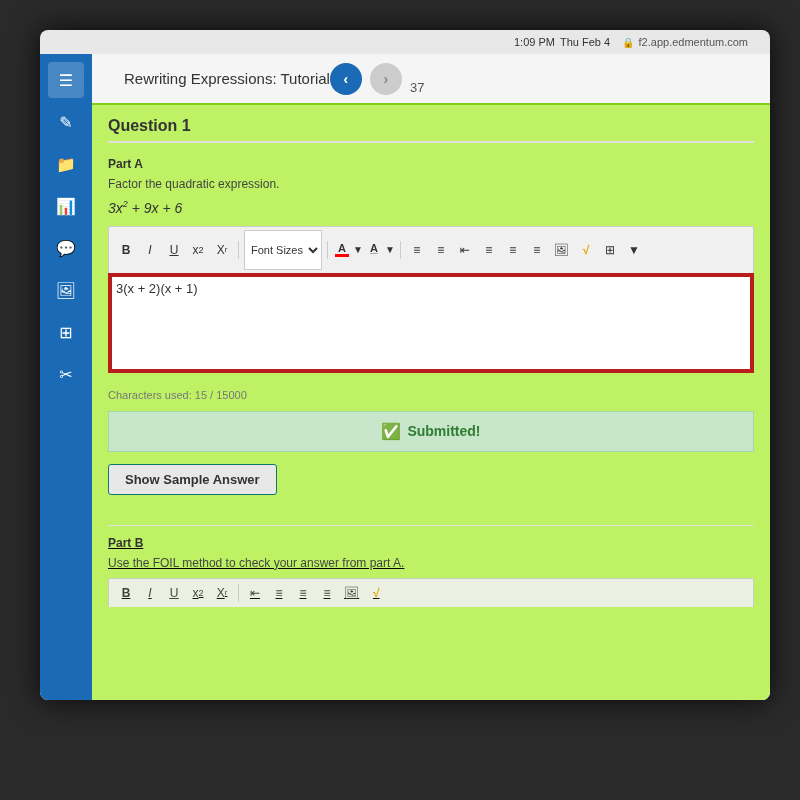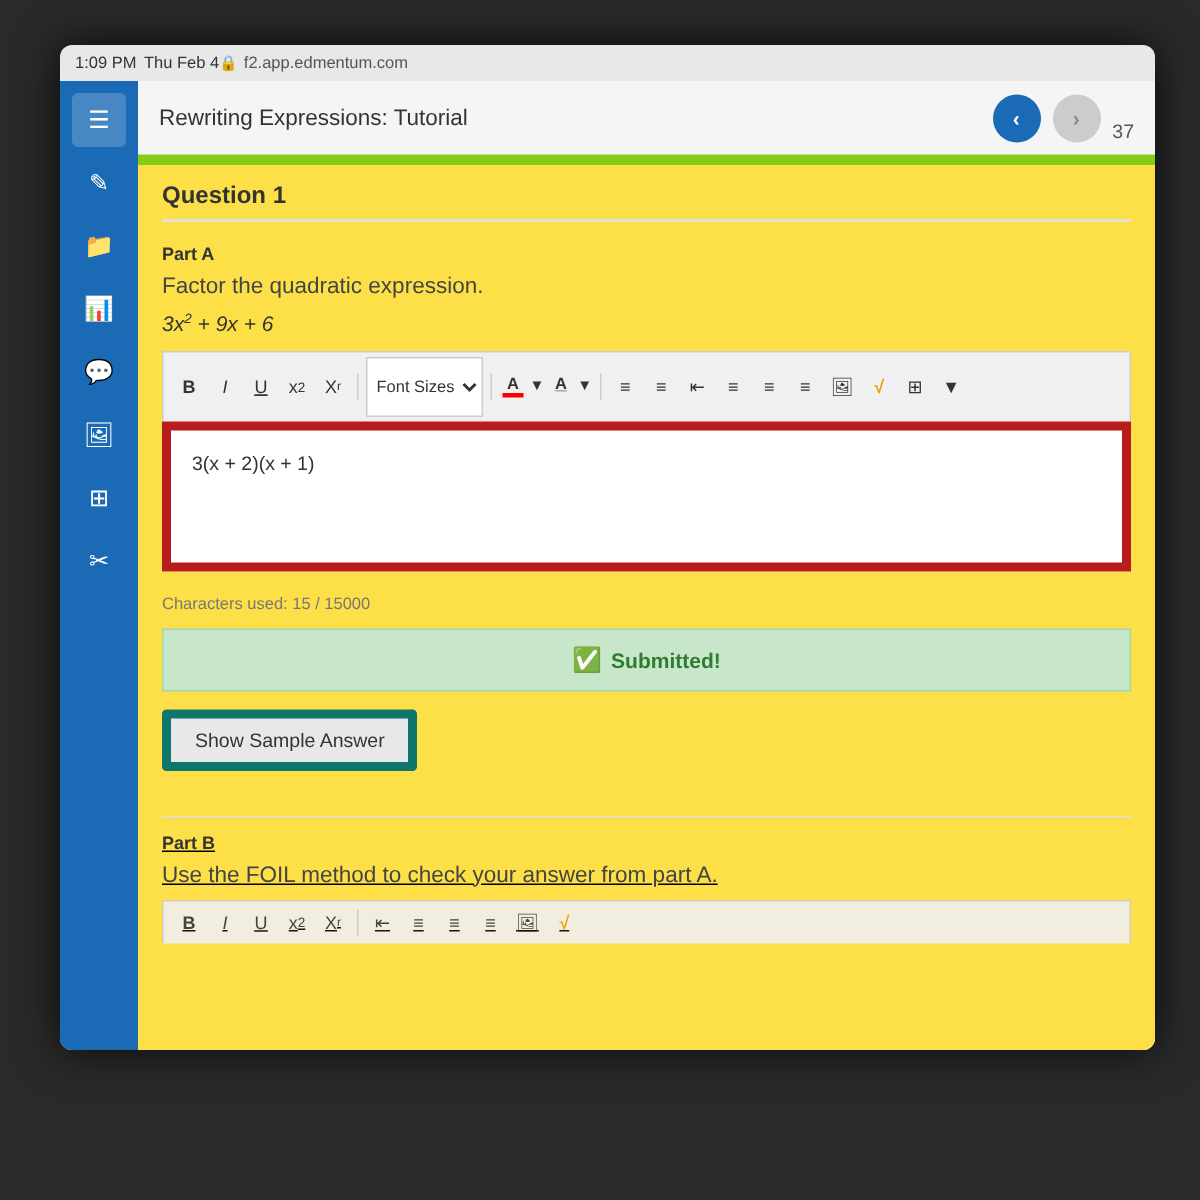--- a/index.html
+++ b/index.html
@@ -25,24 +25,25 @@
       overflow: hidden;
       box-shadow: 0 0 30px rgba(0,0,0,0.8);
     }
 
     
     .status-bar {
       background: #e8e8e8;
       height: 22px;
       display: flex;
       align-items: center;
-      justify-content: flex-start;
+      justify-content: flex-end;
       padding: 12px 10px;
       font-size: 11px;
       color: #333;
+      gap: 12px;
     }
 
     .status-bar-left {
       display: flex;
       gap: 5px;
     }
 
     .status-bar-center {
       display: flex;
       align-items: center;
@@ -95,25 +96,24 @@
       flex: 1;
       background: #f5f5f5;
       display: flex;
       flex-direction: column;
       overflow: hidden;
     }
 
     
     .top-bar {
       background: #f5f5f5;
-      padding: 8px 14px;
-      display: flex;
-      align-items: center;
-      justify-content: space-between;
-      border-bottom: 7px solid #84cc16;
+      padding: 8px 32px;
+      display: flex;
+      align-items: center;
+      border-bottom: 2px solid #84cc16;
     }
 
     .top-bar-title {
       font-size: 15px;
       color: #333;
       font-weight: normal;
     }
 
     .top-bar-controls {
       display: flex;
@@ -148,41 +148,41 @@
       font-size: 13px;
       color: #555;
       margin-top: 18px;
     }
 
     
     .scroll-content {
       flex: 1;
       overflow-y: auto;
       padding: 12px 16px;
-      background: #fde047;
+      background: #bef264;
     }
 
     .question-header {
       font-size: 16px;
       font-weight: bold;
       color: #333;
       margin-bottom: 14px;
       border-bottom: 2px solid #e0e0e0;
       padding-bottom: 6px;
     }
 
     .part-label {
       font-size: 12px;
       font-weight: bold;
       color: #333;
       margin-bottom: 6px;
     }
 
     .instruction-text {
-      font-size: 15px;
+      font-size: 12px;
       color: #444;
       margin-bottom: 8px;
     }
 
     .math-expression {
       font-size: 14px;
       color: #333;
       margin-bottom: 10px;
       font-style: italic;
     }
@@ -257,23 +257,23 @@
     }
 
     .color-underline-none {
       height: 3px;
       background: transparent;
       width: 14px;
     }
 
     
     .answer-area {
-      border: 6px solid #b91c1c;
+      border: 4px solid #b91c1c;
       min-height: 100px;
-      padding: 14px;
+      padding: 4px;
       font-size: 13px;
       color: #333;
       background: white;
       cursor: text;
     }
 
     .chars-used {
       font-size: 11px;
       color: #777;
       margin-top: 16px;
@@ -299,28 +299,29 @@
 
     .submitted-text {
       font-size: 14px;
       font-weight: bold;
       color: #2e7d32;
     }
 
     
     .sample-answer-btn {
       background: #e8e8e8;
-      border: 6px solid #0f766e;
+      border: 1px solid #0f766e;
       padding: 7px 16px;
       font-size: 13px;
       color: #333;
       cursor: pointer;
       border-radius: 3px;
       margin-bottom: 20px;
       display: inline-block;
+      font-weight: bold;
     }
 
     .divider {
       border: none;
       border-top: 1px solid #e0e0e0;
       margin: 10px 0;
     }
 
     
     .part-b-section {

